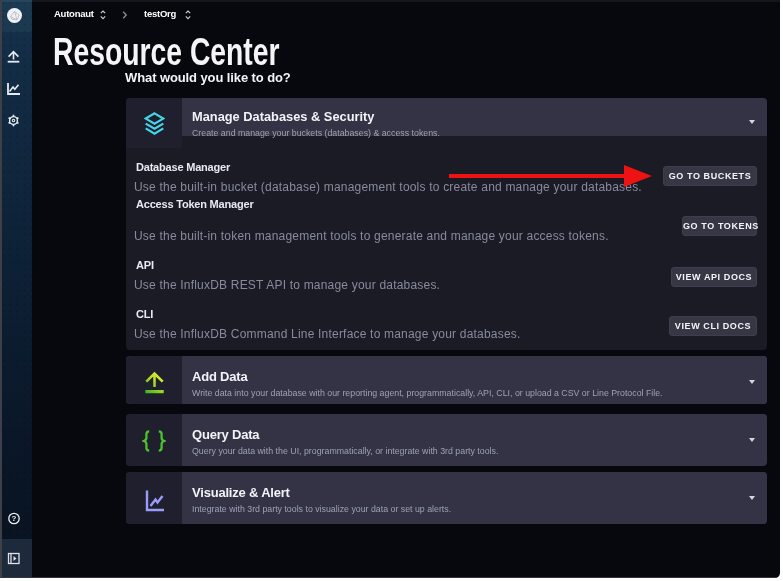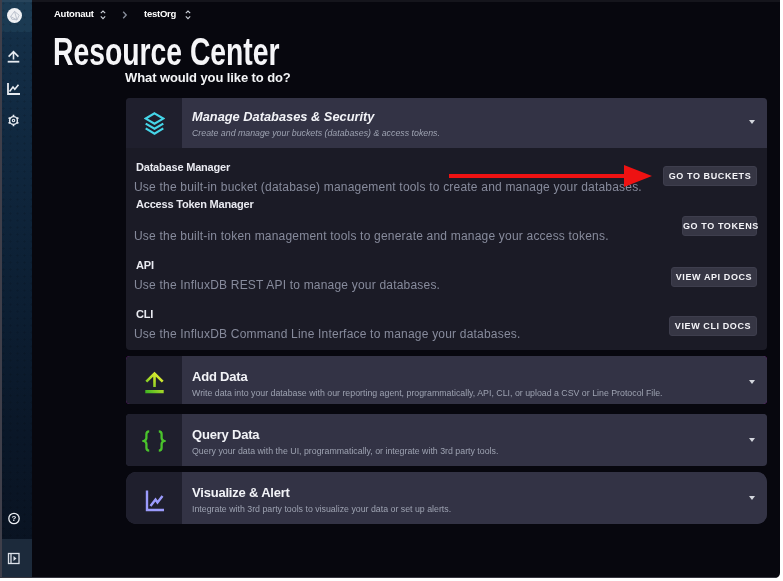--- a/index.html
+++ b/index.html
@@ -124,21 +124,21 @@
   <div class="card" style="top:98px; height:252px; background:#1b1b26;">
     <div class="iconcell" style="height:50px;">
       <svg style="position:absolute; left:18px; top:14px;" width="21" height="23" viewBox="0 0 21 23">
         <g stroke="#45d5e8" stroke-width="2.2" fill="none">
           <path d="M10.5 1.4 L19.3 6.6 L10.5 11.8 L1.7 6.6 Z"></path>
           <path d="M1.7 11.6 L10.5 16.8 L19.3 11.6"></path>
           <path d="M1.7 16.4 L10.5 21.6 L19.3 16.4"></path>
         </g>
       </svg>
     </div>
-    <div class="hpanel" style="height:50px;font-style:italic;">
+    <div class="hpanel" style="height:38px;">
       <div class="htitle" style="top:11px; font-size:13.5px; letter-spacing:0px; transform:scaleX(0.95); transform-origin:left top;">Manage Databases &amp; Security</div>
       <div class="hsub" style="top:30px;text-align:right;">Create and manage your buckets (databases) &amp; access tokens.</div>
       <div class="caret" style="right:12.5px; top:22px;"></div>
     </div>
 
     <div class="rowtitle" style="top:63px;">Database Manager</div>
     <div class="rowsub" style="top:82px;">Use the built-in bucket (database) management tools to create and manage your databases.</div>
     <div class="btn" style="top:68px; width:94px;">GO TO BUCKETS</div>
 
     <div class="rowtitle" style="top:100px;">Access Token Manager</div>
@@ -189,21 +189,21 @@
         </g>
       </svg>
     </div>
     <div class="hpanel" style="height:41px;">
       <div class="htitle" style="top:12.5px;">Query Data</div>
       <div class="hsub" style="top:32px;">Query your data with the UI, programmatically, or integrate with 3rd party tools.</div>
       <div class="caret" style="right:12.5px; top:24px;"></div>
     </div>
   </div>
 
-  <div class="card" style="top:472px; height:52px; background:#333345;border-radius:10px;">
+  <div class="card" style="top:472px; height:52px; background:#333345;">
     <div class="iconcell" style="height:52px;">
       <svg style="position:absolute; left:17px; top:17px;" width="22" height="23" viewBox="0 0 22 23">
         <g stroke="#9b9bfc" stroke-width="2.4" fill="none">
           <path d="M4 1.5 L4 21 L21 21"></path>
           <path d="M7.5 17 L12.5 10.5 L14.5 13.5 L19.5 7"></path>
         </g>
       </svg>
     </div>
     <div class="hpanel" style="height:52px;">
       <div class="htitle" style="top:12.5px;">Visualize &amp; Alert</div>

